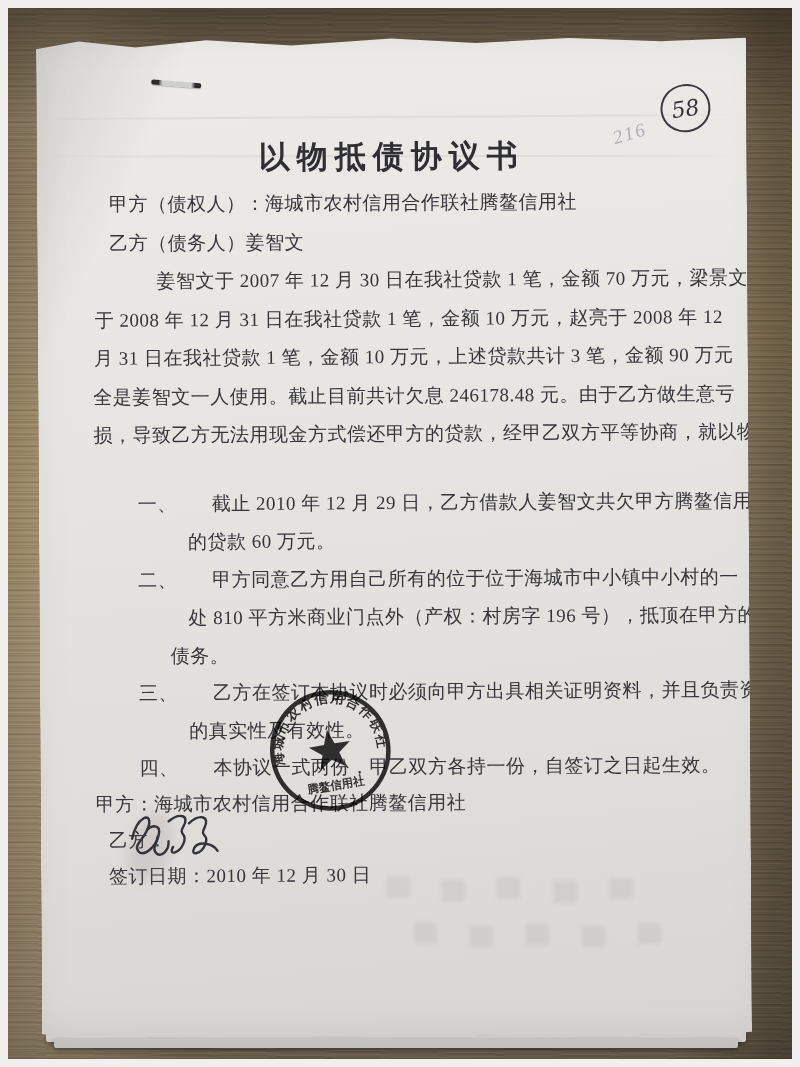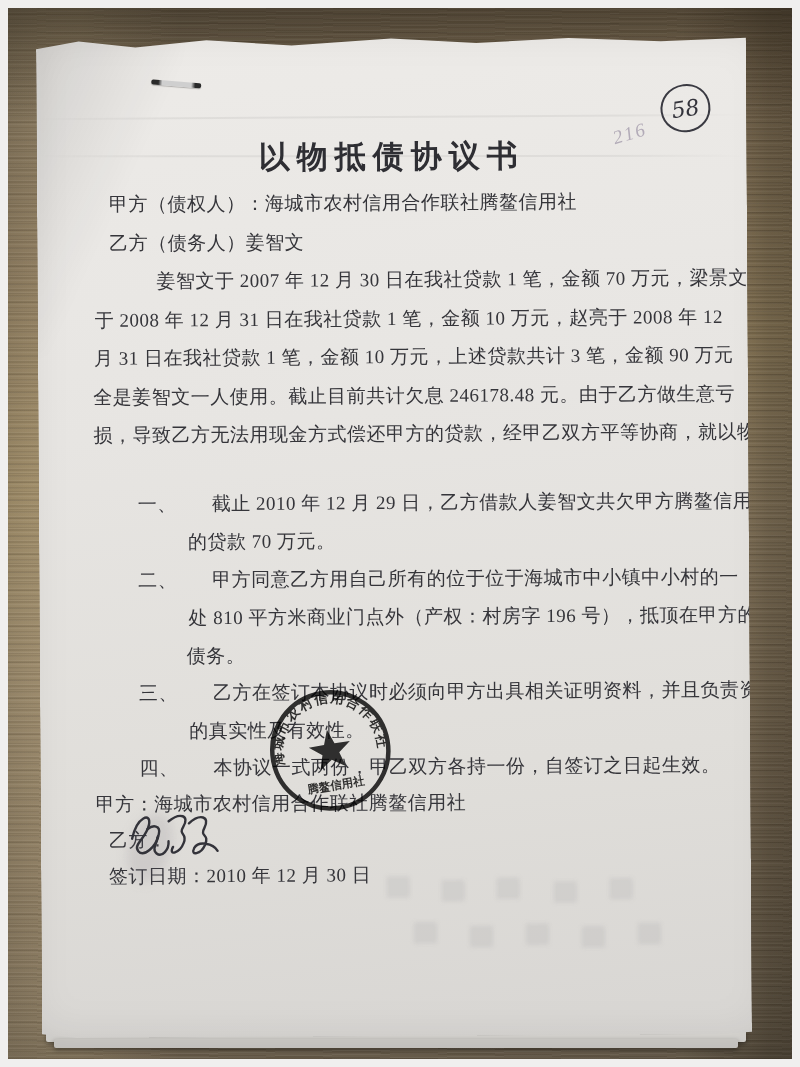--- a/index.html
+++ b/index.html
@@ -76,26 +76,26 @@
       <div class="line" style="left:72px;top:191px;">乙方（债务人）姜智文</div>
 
       <div class="line" style="left:119px;top:229px;">姜智文于 2007 年 12 月 30 日在我社贷款 1 笔，金额 70 万元，梁景文</div>
       <div class="line" style="left:57px;top:268px;">于 2008 年 12 月 31 日在我社贷款 1 笔，金额 10 万元，赵亮于 2008 年 12</div>
       <div class="line" style="left:56px;top:306px;">月 31 日在我社贷款 1 笔，金额 10 万元，上述贷款共计 3 笔，金额 90 万元</div>
       <div class="line" style="left:55px;top:345px;">全是姜智文一人使用。截止目前共计欠息 246178.48 元。由于乙方做生意亏</div>
       <div class="line" style="left:55px;top:383px;">损，导致乙方无法用现金方式偿还甲方的贷款，经甲乙双方平等协商，就以物抵</div>
 
       <div class="line" style="left:99px;top:452px;">一、</div>
       <div class="line" style="left:173px;top:452px;">截止 2010 年 12 月 29 日，乙方借款人姜智文共欠甲方腾鳌信用社</div>
-      <div class="line" style="left:149px;top:490px;">的贷款 70 万元。</div>
+      <div class="line" style="left:149px;top:490px;">的贷款 60 万元。</div>
 
       <div class="line" style="left:99px;top:528px;">二、</div>
       <div class="line" style="left:173px;top:528px;">甲方同意乙方用自己所有的位于位于海城市中小镇中小村的一</div>
       <div class="line" style="left:149px;top:566px;">处 810 平方米商业门点外（产权：村房字 196 号），抵顶在甲方的</div>
-      <div class="line" style="left:147px;top:604px;">债务。</div>
+      <div class="line" style="left:131px;top:604px;">债务。</div>
 
       <div class="line" style="left:99px;top:641px;">三、</div>
       <div class="line" style="left:173px;top:641px;">乙方在签订本协议时必须向甲方出具相关证明资料，并且负责资料</div>
       <div class="line" style="left:149px;top:679px;">的真实性及有效性。</div>
 
       <div class="line" style="left:99px;top:716px;">四、</div>
       <div class="line" style="left:173px;top:716px;">本协议一式两份，甲乙双方各持一份，自签订之日起生效。</div>
 
       <div class="line" style="left:55px;top:752px;">甲方：海城市农村信用合作联社腾鳌信用社</div>
       <div class="line" style="left:68px;top:788px;">乙方：</div>

